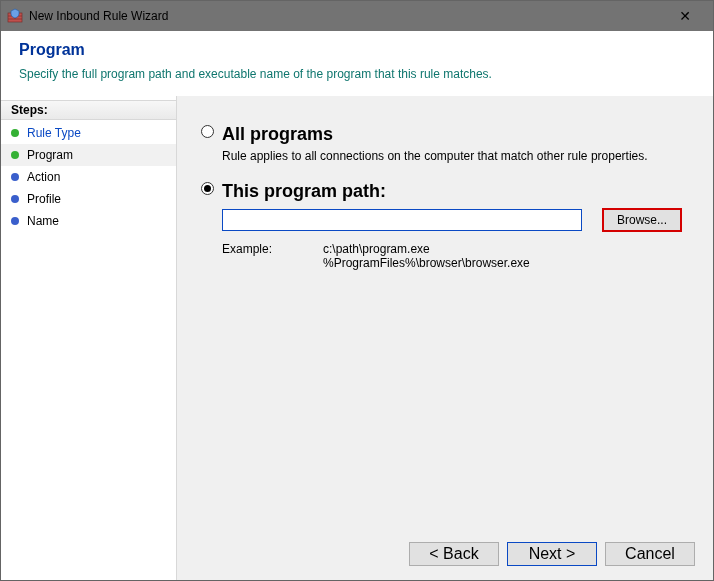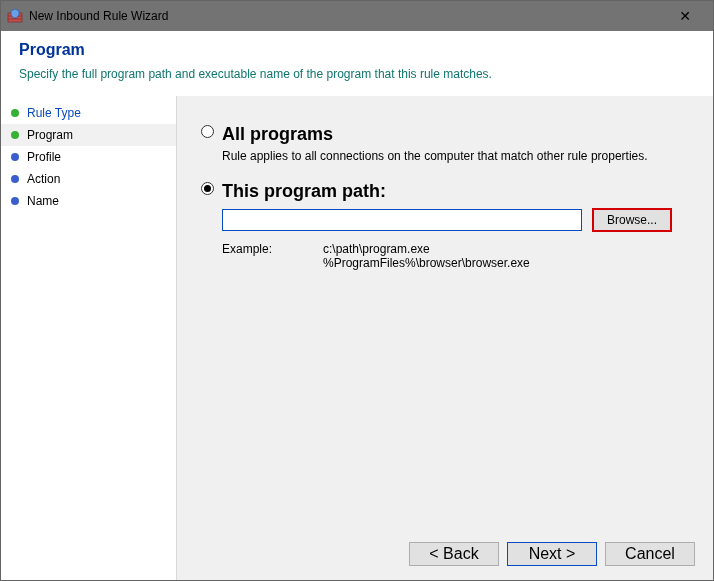--- a/index.html
+++ b/index.html
@@ -108,21 +108,21 @@
   .path-row { display: flex; align-items: center; margin-left: 21px; margin-top: 6px; }
   .path-input {
     flex: 0 0 360px;
     height: 22px;
     border: 1px solid #0a49c4;
     background: #fff;
     padding: 0 4px;
     font-size: 12px;
   }
   .browse-btn {
-    margin-left: 10px;
+    margin-left: 20px;
     height: 24px;
     width: 80px;
     border: 2px solid #d40000;
     background: #e1e1e1;
     font-size: 12px;
     color: #000;
     cursor: default;
     text-align: center;
     line-height: 20px;
   }
@@ -174,36 +174,37 @@
     <span class="close">✕</span>
   </div>
 
   <div class="header-area">
     <h1>Program</h1>
     <div class="sub">Specify the full program path and executable name of the program that this rule matches.</div>
   </div>
 
   <div class="body-area">
     <div class="sidebar">
+      <div class="steps-label">Steps:</div>
       <ul>
         <li>
           <span class="bullet done"></span>
           <a href="#" class="lbl">Rule Type</a>
         </li>
         <li class="current">
           <span class="bullet done"></span>
           <span class="lbl">Program</span>
         </li>
         <li>
           <span class="bullet pending"></span>
+          <span class="lbl">Action</span>
+        </li>
+        <li>
+          <span class="bullet pending"></span>
           <span class="lbl">Profile</span>
-        </li>
-        <li>
-          <span class="bullet pending"></span>
-          <span class="lbl">Action</span>
         </li>
         <li>
           <span class="bullet pending"></span>
           <span class="lbl">Name</span>
         </li>
       </ul>
     </div>
 
     <div class="main">
 

